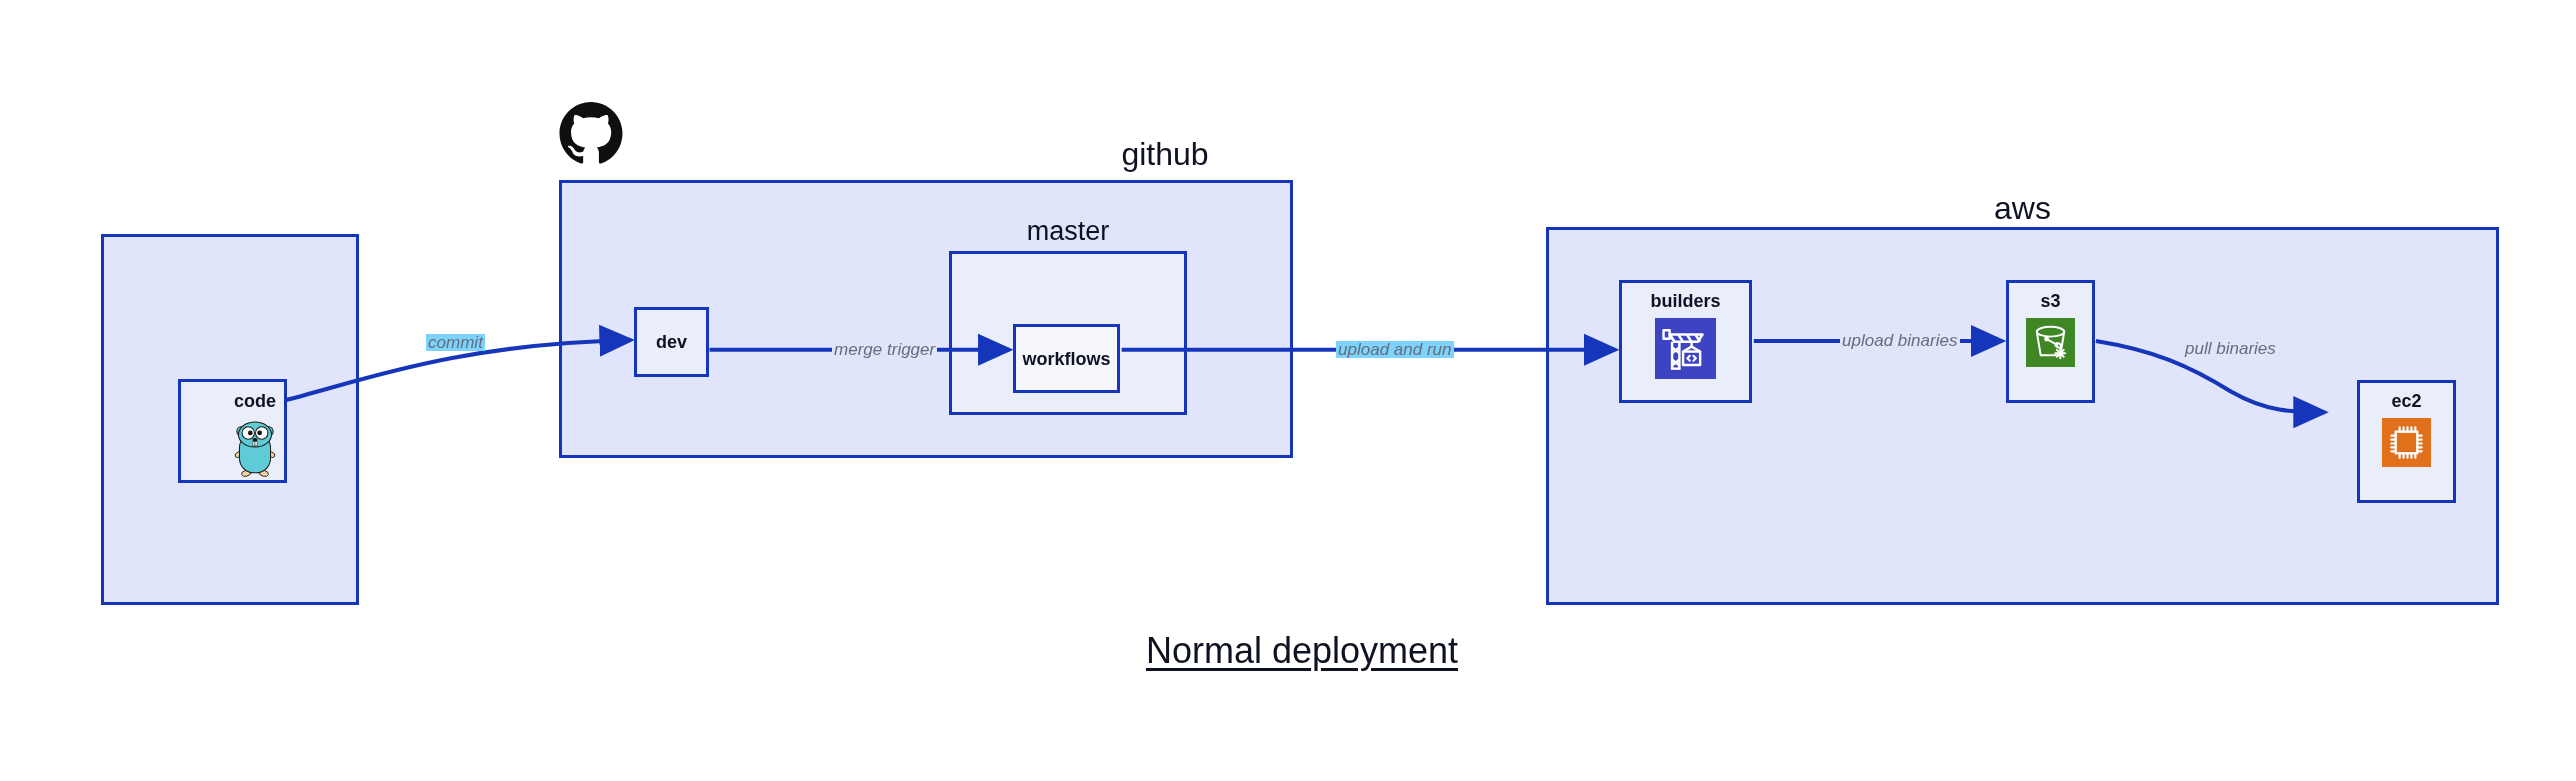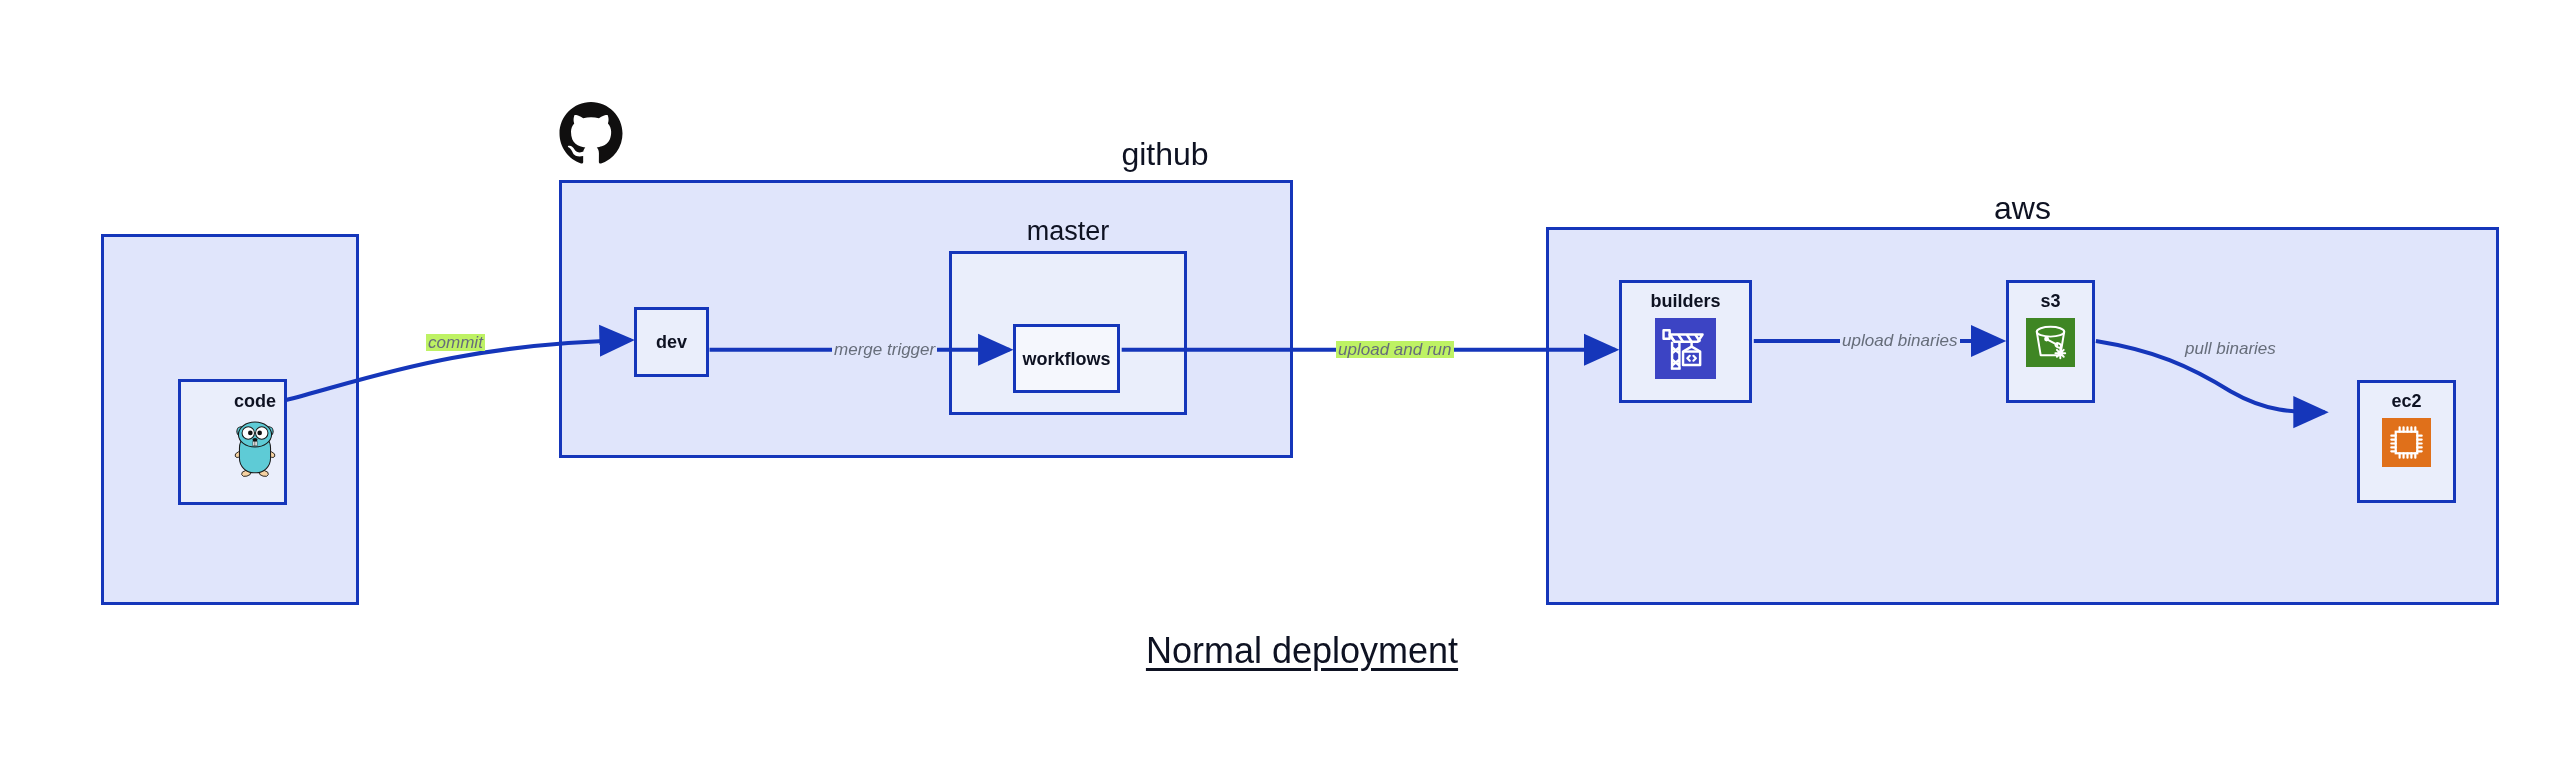--- a/index.html
+++ b/index.html
@@ -10,41 +10,41 @@
   .group{position:absolute;background:#e0e5fb;border:3.6px solid #1536ba;box-sizing:border-box;}
   .group-label{position:absolute;color:#0e1222;font-size:32px;line-height:1;white-space:nowrap;}
 
   
   .node{position:absolute;background:#eaeefb;border:3.6px solid #1536ba;box-sizing:border-box;
         display:flex;flex-direction:column;align-items:center;}
   .node-label{font-weight:bold;color:#0e1222;font-size:18px;line-height:1;white-space:nowrap;}
 
   
   .edge-label{position:absolute;color:#666d7a;font-style:italic;font-size:17px;
-              line-height:1;white-space:nowrap;background:#bef264;padding:0 2.1px;}
+              line-height:1;white-space:nowrap;background:#7dd3fc;padding:0 2.1px;}
   .edge-label.on-group{background:#e0e5fb;margin-left:8px;}
 
   
   #wires{position:absolute;left:0;top:0;width:2604px;height:781px;pointer-events:none;}
 
   
   #diagram-title{position:absolute;color:#0e1222;font-size:36px;line-height:1;
                  text-decoration:underline;text-underline-offset:5.2px;white-space:nowrap;}
 
   
   .tile{display:block;}
 </style>
 </head>
 <body>
 
 <div id="stage">
 
   <div class="group" style="left:101px;top:234px;width:258px;height:371px;"></div>
 
-  <div class="node" style="left:178px;top:379px;width:109px;height:126px;padding-top:10.3px;padding-left:45px;">
+  <div class="node" style="left:178px;top:379px;width:109px;height:104px;padding-top:10.3px;padding-left:45px;">
     <span class="node-label">code</span>
     <span class="tile" style="margin-top:9.3px;">
       <svg width="52" height="57" viewBox="0 0 100 110">
         <ellipse cx="20" cy="66" rx="9" ry="5" fill="#f6d2a2" stroke="#1b1b1b" stroke-width="1.6" transform="rotate(-25 20 66)"></ellipse>
         <ellipse cx="80" cy="66" rx="9" ry="5" fill="#f6d2a2" stroke="#1b1b1b" stroke-width="1.6" transform="rotate(25 80 66)"></ellipse>
         <ellipse cx="33" cy="103" rx="9" ry="5.5" fill="#f6d2a2" stroke="#1b1b1b" stroke-width="1.6" transform="rotate(-15 33 103)"></ellipse>
         <ellipse cx="67" cy="103" rx="9" ry="5.5" fill="#f6d2a2" stroke="#1b1b1b" stroke-width="1.6" transform="rotate(15 67 103)"></ellipse>
         <rect x="20" y="26" width="60" height="76" rx="28" fill="#5ecbd6" stroke="#1b1b1b" stroke-width="2"></rect>
         <ellipse cx="23" cy="22" rx="8" ry="9" fill="#5ecbd6" stroke="#1b1b1b" stroke-width="2"></ellipse>
         <ellipse cx="77" cy="22" rx="8" ry="9" fill="#5ecbd6" stroke="#1b1b1b" stroke-width="2"></ellipse>

